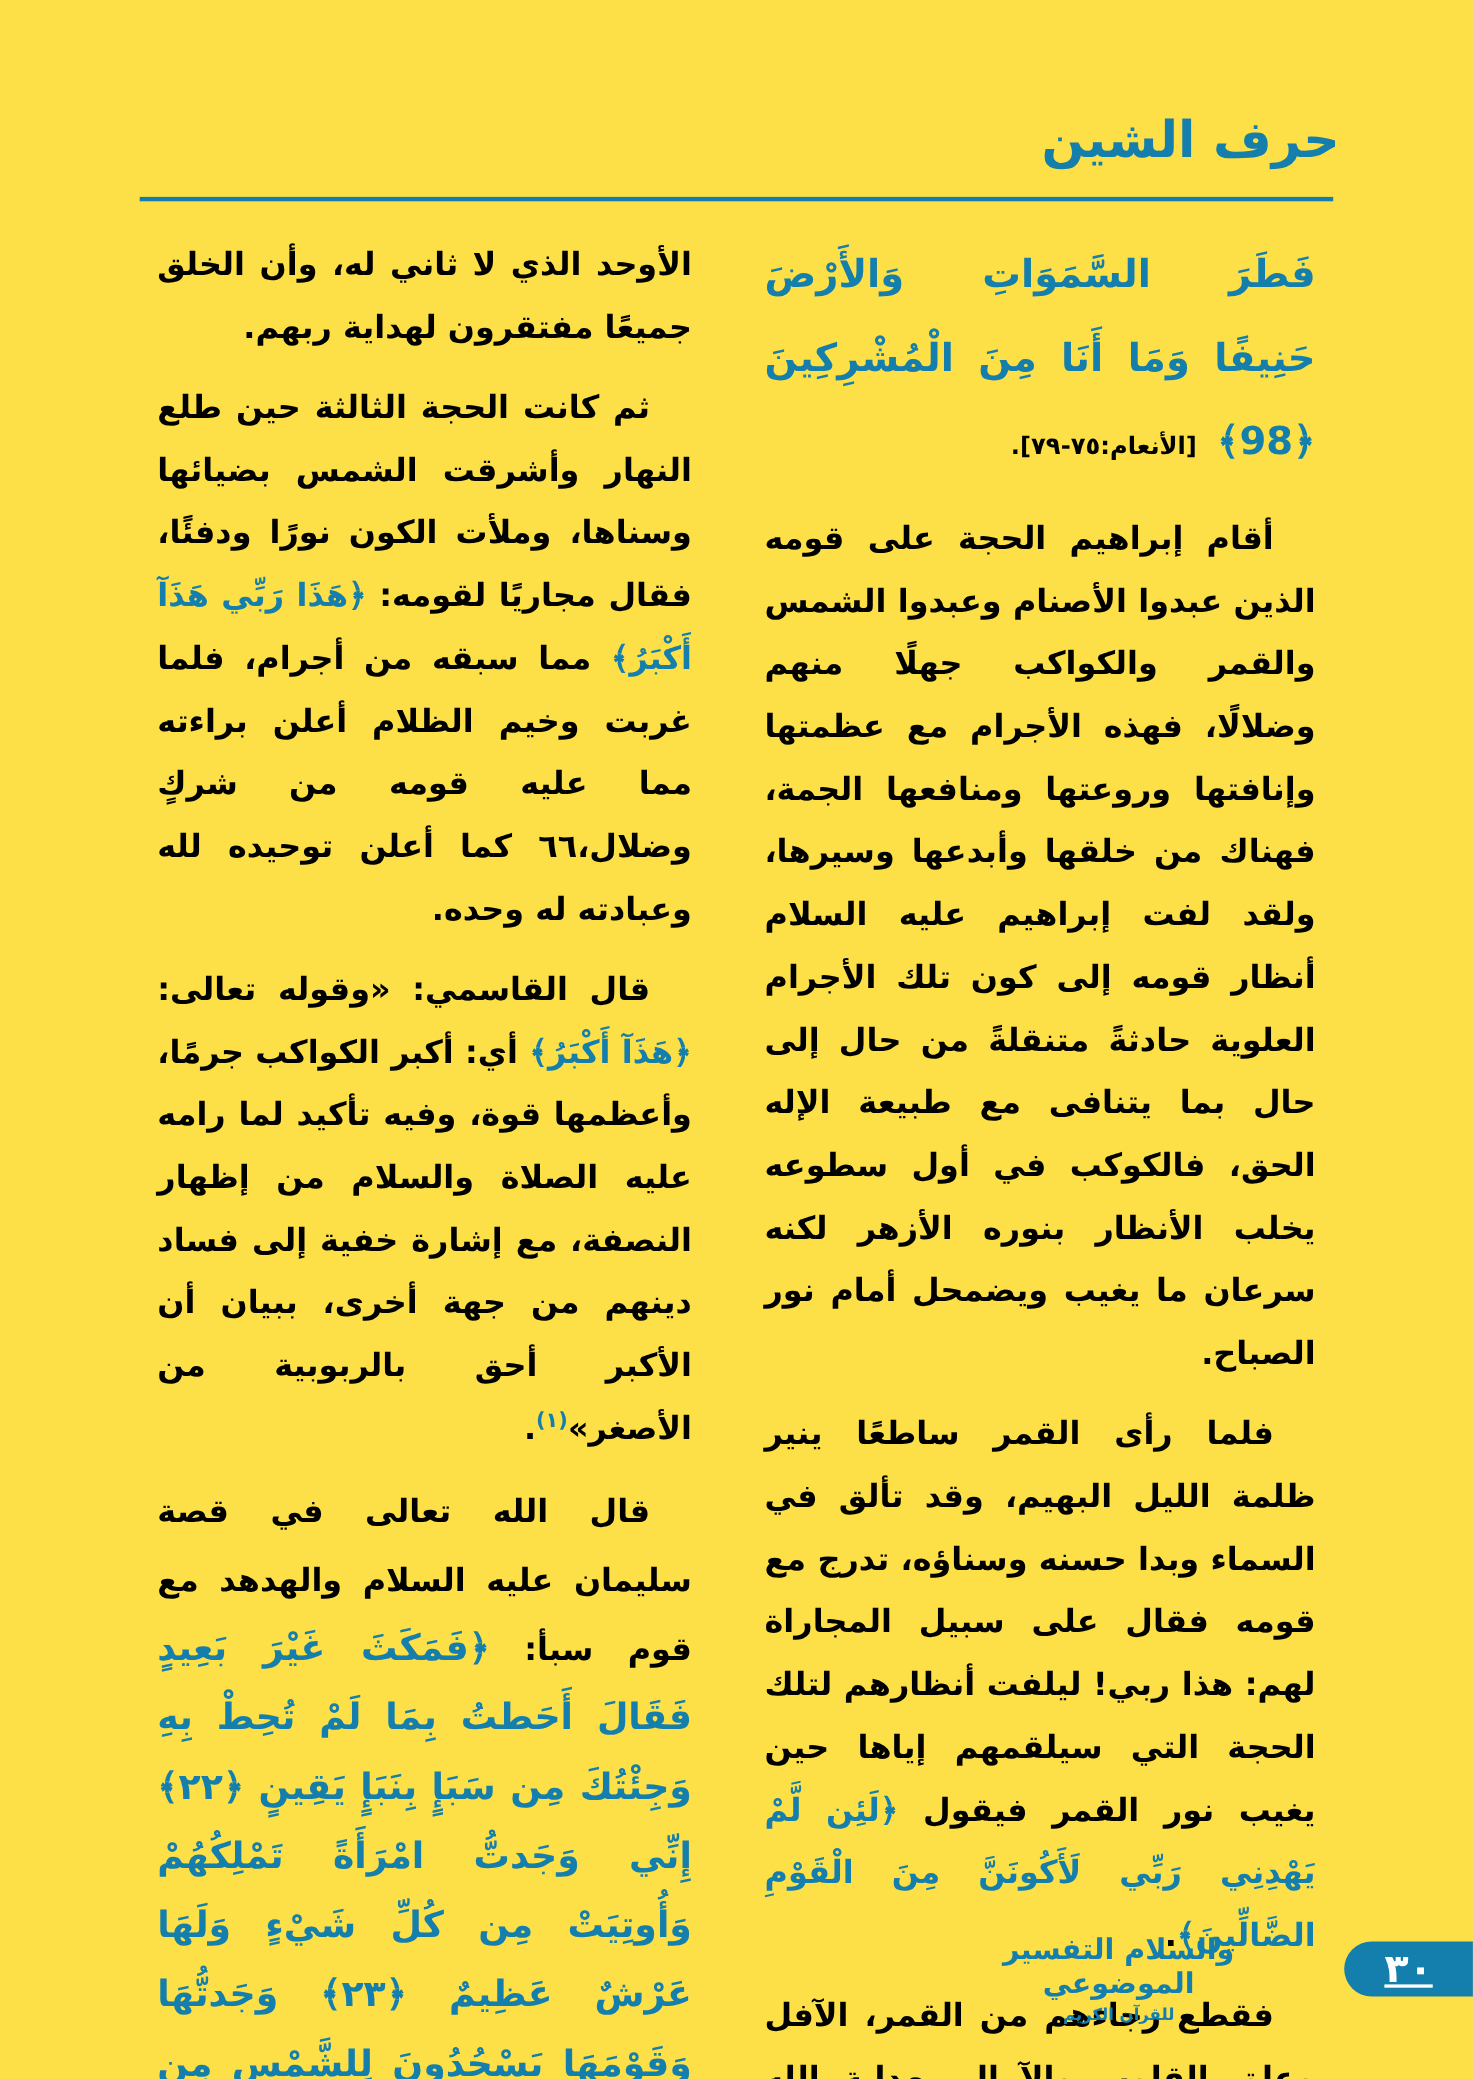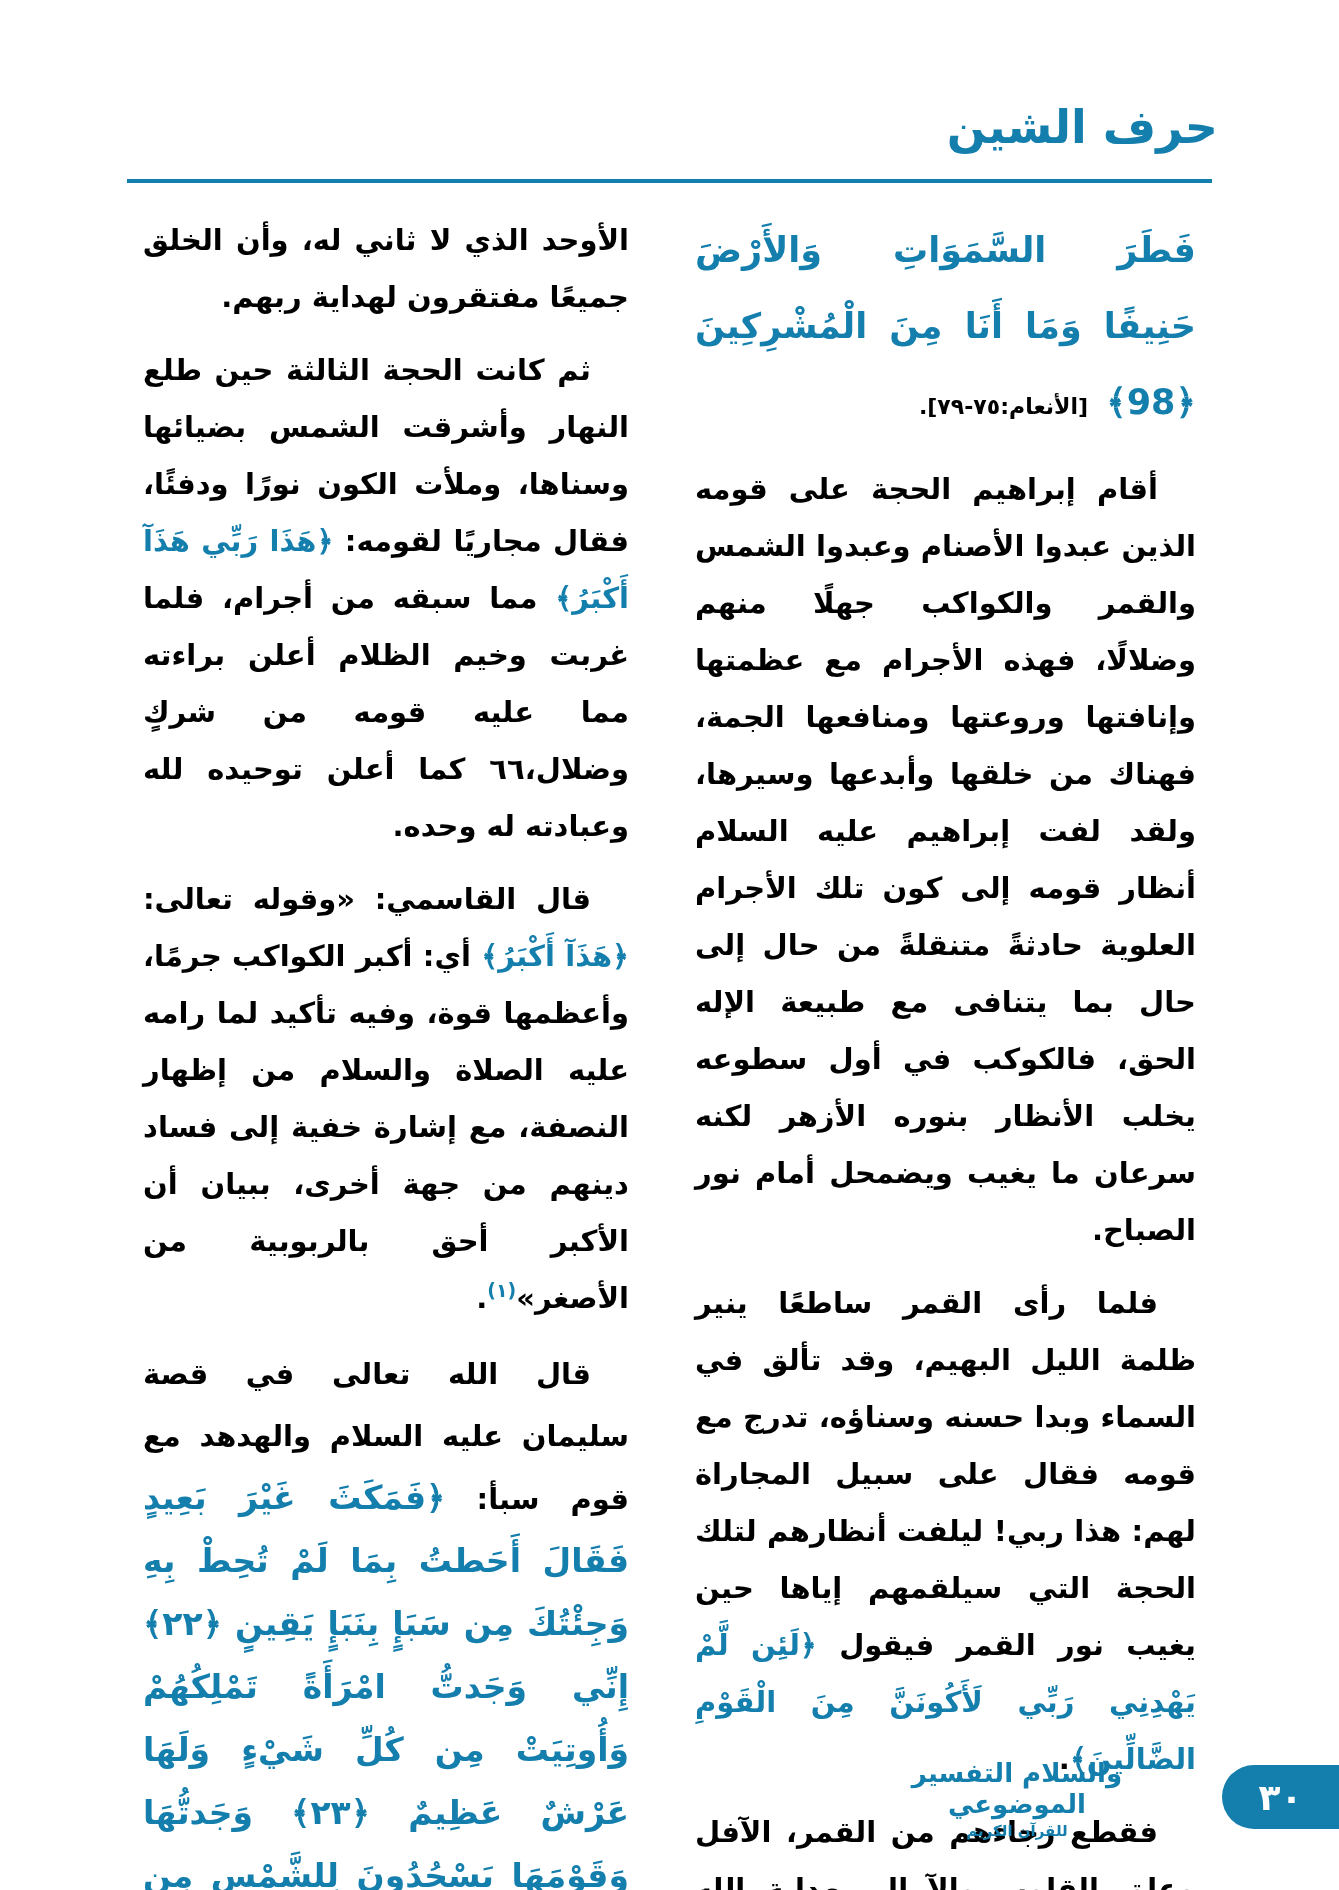--- a/index.html
+++ b/index.html
@@ -1,20 +1,20 @@
 <!DOCTYPE html>
 <html lang="ar" dir="rtl"><head>
 <meta charset="utf-8">
 <style>
   html, body { margin:0; padding:0; background:#e9e9e9; }
   .page {
     position:relative;
     width:1339px; height:1890px;
     margin:0 auto;
-    background:#ffffff;
+    background:#fde047;
     overflow:hidden;
     direction:rtl;
     color:#000;
     font-family:"DejaVu Sans", sans-serif;
   }
   .page-title {
     position:absolute;
     top:100px; right:121px;
     font-size:46px; font-weight:bold;
     color:#147ead;
@@ -72,26 +72,26 @@
     width:220px;
     text-align:center;
     color:#147ead;
     font-weight:bold;
   }
   .logo-main { font-size:26px; line-height:31px; }
   .logo-sub  { font-size:15px; line-height:22px; }
   .page-badge {
     position:absolute;
     top:1765px; right:0;
-    width:117px; height:64px;
+    width:117px; height:50px;
     background:#147ead;
     border-radius:34px 0 0 34px;
     display:flex; align-items:center; justify-content:center;
     color:#fff;
-    font-size:36px; font-weight:bold;
+    font-size:36px; font-weight:bold;text-decoration:underline;
   }
 </style>
 </head>
 <body>
 
 <div class="page">
 
   <div class="page-title">حرف الشين</div>
   <div class="header-rule"></div>
 

